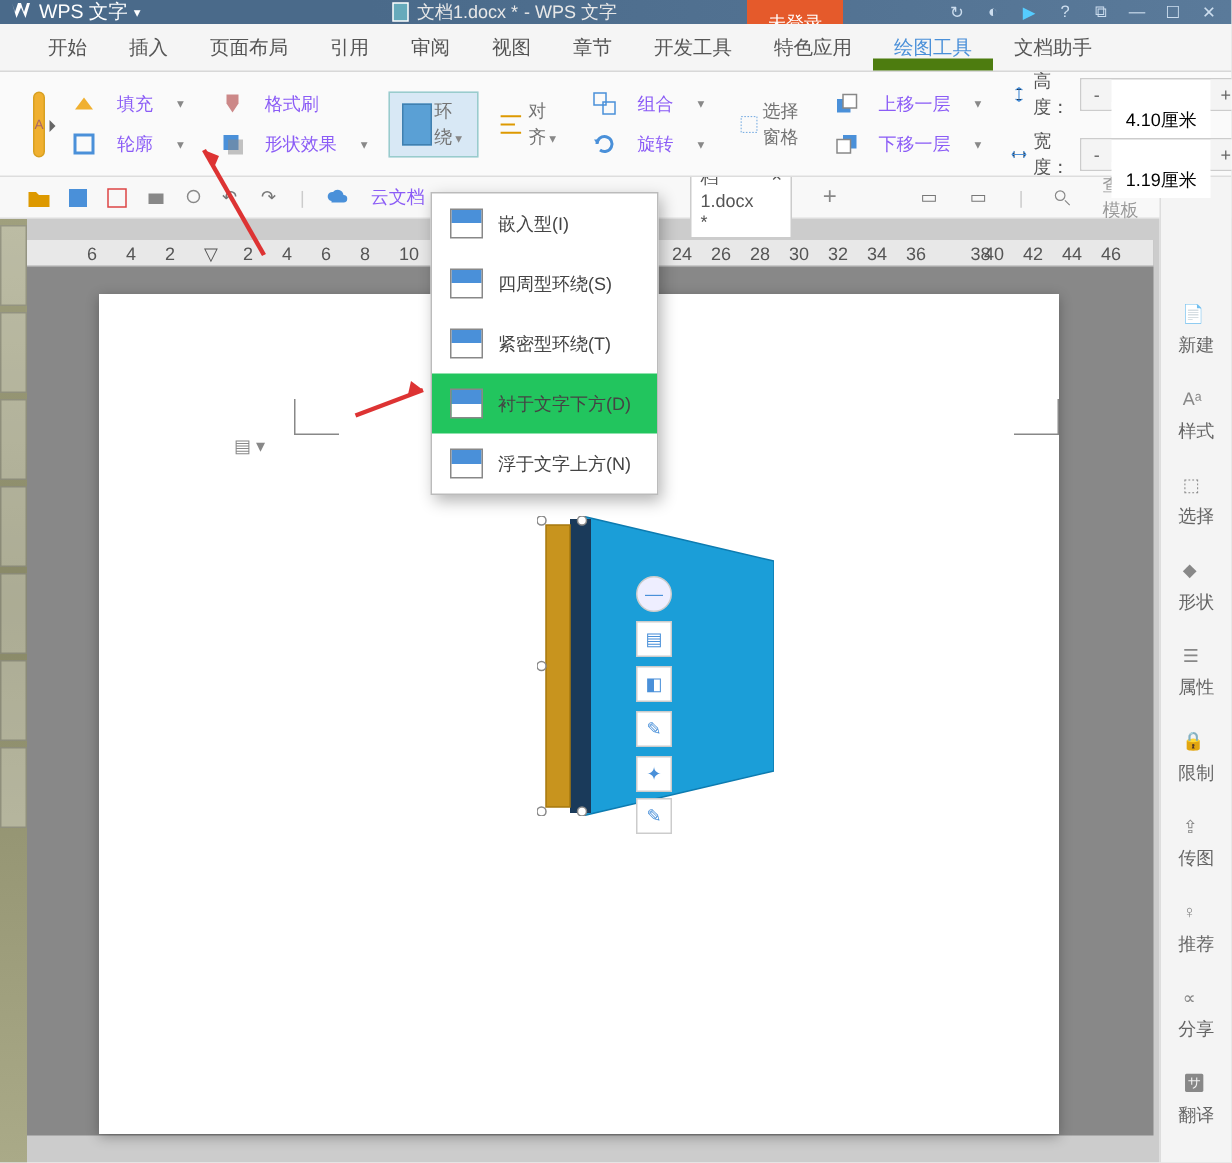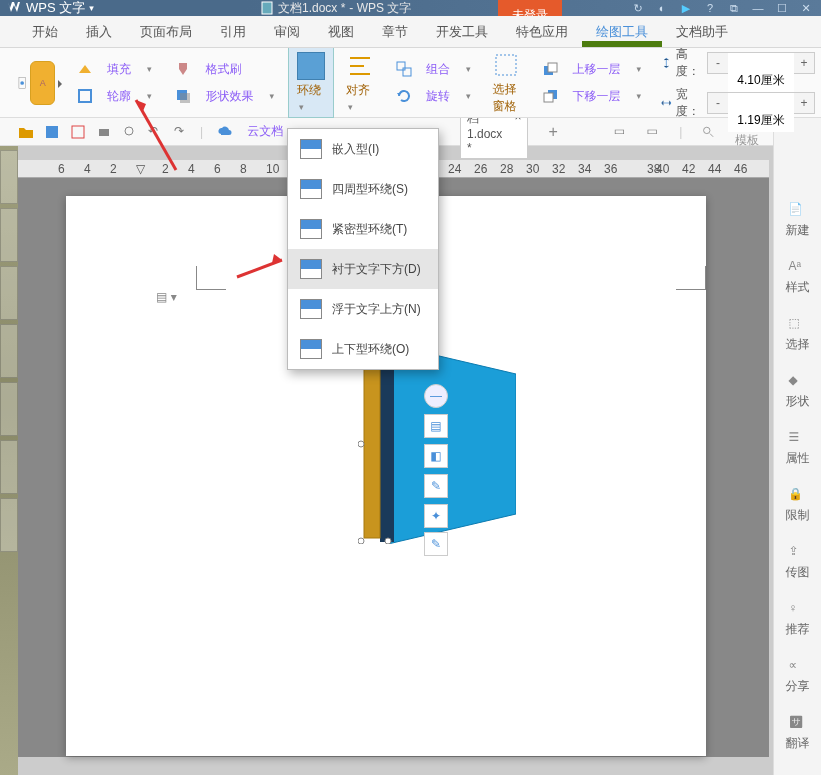--- a/index.html
+++ b/index.html
@@ -7,30 +7,30 @@
     .titlebar { height:16px; background:linear-gradient(to right,#4a6a8a 0%,#4a6a8a 30%,#5a7a9a 100%); display:flex; align-items:center; color:#fff; position:relative; }
     .logo { display:flex; align-items:center; padding:0 6px; gap:4px; }
     .logo svg { width:16px; height:16px; }
     .app-name { font-size:13px; }
     .tabdoc { position:absolute; left:260px; display:flex; align-items:center; gap:4px; color:#e8e8e8; }
     .not-logged { position:absolute; left:498px; top:0; height:30px; background:#e55a2b; color:#fff; padding:0 14px; line-height:30px; }
     .syscontrols { position:absolute; right:4px; display:flex; gap:2px; }
     .sysbtn { width:22px; height:22px; display:flex; align-items:center; justify-content:center; color:#cde; font-size:11px; }
     .menubar { height:32px; background:#f5f5f5; border-bottom:1px solid #d8d8d8; display:flex; padding-left:18px; position:relative; z-index:5; }
     .menubar > div { padding:0 14px; line-height:32px; color:#555; font-size:13px; }
-    .menubar .active { color:#4a90d9; border-bottom:6px solid #4d7c0f; }
+    .menubar .active { color:#4a90d9; border-bottom:8px solid #4d7c0f; }
     .menubar .drawing { color:#4a90d9; }
     .ribbon { height:70px; background:#fafafa; border-bottom:1px solid #ddd; display:flex; align-items:center; padding-left:18px; gap:4px; position:relative; z-index:4; }
     .thumb { width:52px; height:44px; background:#f0b030; border-radius:6px; border:1px solid #d8a020; position:relative; display:flex; align-items:center; justify-content:center; }
     .thumb::after { content:""; position:absolute; right:-12px; top:18px; border:4px solid transparent; border-left-color:#666; }
     .rg { display:flex; flex-direction:column; gap:6px; padding:4px 6px; }
     .rbtn { display:flex; align-items:center; gap:14px; color:#8b5cf6; padding:2px 4px; white-space:nowrap; }
     .rbtn svg,.rbtn .ico { width:16px; height:16px; }
     .caret::after { content:"▾"; font-size:9px; color:#888; margin-left:2px; }
-    .bigbtn { display:flex; flex-direction:column; align-items:center; gap:2px; padding:4px 8px; color:#a16207; }
+    .bigbtn { display:flex; align-items:center; gap:2px; padding:4px 8px; color:#737373; }
     .bigbtn.active { background:#d8e8f5; border:1px solid #9cc; }
     .bigico { width:28px; height:28px; background:#5aa0d5; border:1px solid #4080b0; }
     .dim { display:flex; align-items:center; gap:4px; color:#555; }
     .spin { display:flex; align-items:center; border:1px solid #ccc; background:#fff; height:22px; }
     .spin button { width:20px; height:20px; border:none; background:#f4f4f4; color:#666; font-size:12px; }
     .spin input { width:66px; border:none; text-align:center; height:24px;margin-top:35px; }
     .quick { height:28px; background:#f8f8f8; border-bottom:1px solid #ddd; display:flex; align-items:center; padding:0 18px; gap:10px; color:#777; position:relative; }
     .qicon { width:16px; height:16px; display:inline-block; }
     .tabstrip { position:absolute; left:460px; display:flex; align-items:center; gap:20px; }
     .filetab { background:#fff; border:1px solid #ccc; border-bottom:none; padding:3px 6px; display:flex; gap:6px; color:#555; }
@@ -38,21 +38,21 @@
     .ruler-h { height:18px; background:#e8e8e8; border-bottom:1px solid #aaa; position:relative; overflow:hidden; color:#555; font-size:10px; }
     .ruler-h span { position:absolute; top:2px; }
     .page { position:absolute; left:48px; top:36px; width:640px; height:560px; background:#fff; box-shadow:0 2px 8px rgba(0,0,0,.3); }
     .shape { position:absolute; left:340px; top:184px; width:158px; height:200px; }
     .shape svg { width:100%; height:100%; }
     .float-tools { position:absolute; left:406px; top:224px; display:flex; flex-direction:column; gap:6px; }
     .ftool { width:24px; height:24px; background:#fff; border:1px solid #ccc; display:flex; align-items:center; justify-content:center; font-size:12px; color:#4a90d9; }
     .ftool.circle { border-radius:50%; background:#eef; }
     .dropdown { position:absolute; left:287px; top:128px; width:152px; background:#fff; border:1px solid #bbb; box-shadow:2px 4px 10px rgba(0,0,0,.3); z-index:20; }
     .dropdown .item { display:flex; align-items:center; gap:10px; padding:10px 12px; color:#444; }
-    .dropdown .item.sel { background:#e5e5e5; }
+    .dropdown .item.sel { background:#22c55e; }
     .dropdown .dicon { width:22px; height:20px; border:1px solid #888; background:linear-gradient(#4a90d9 50%,#fff 50%); }
     .rside { position:absolute; right:0; top:62px; width:48px; bottom:0; background:#f4f4f4; border-left:1px solid #ddd; display:flex; flex-direction:column; align-items:center; padding-top:140px; gap:20px; }
     .ritem { display:flex; flex-direction:column; align-items:center; gap:2px; color:#666; font-size:11px; }
     .ritem .ri { width:18px; height:18px; color:#888; }
     .left-strip { position:absolute; left:0; top:30px; width:18px; bottom:0; background:linear-gradient(#aa8,#886,#aa8); }
     .left-strip .ls { width:18px; height:54px; background:rgba(255,255,255,.3); margin:4px 0; border:1px solid rgba(0,0,0,.2); }
     .arrow-anno { position:absolute; z-index:30; pointer-events:none; }
   </style>
 </head>
 <body>
@@ -339,24 +339,20 @@
       <span>紧密型环绕(T)</span>
     </div>
     <div class="item sel">
       <span class="dicon"></span>
       <span>衬于文字下方(D)</span>
     </div>
     <div class="item">
       <span class="dicon"></span>
       <span>浮于文字上方(N)</span>
     </div>
-    <div class="item">
-      <span class="dicon"></span>
-      <span>上下型环绕(O)</span>
-    </div>
   </div>
 
 <div class="rside" id="rside">
     <div class="ritem">
       <span class="ri">📄</span>
       <span>新建</span>
     </div>
     <div class="ritem">
       <span class="ri">Aᵃ</span>
       <span>样式</span>

